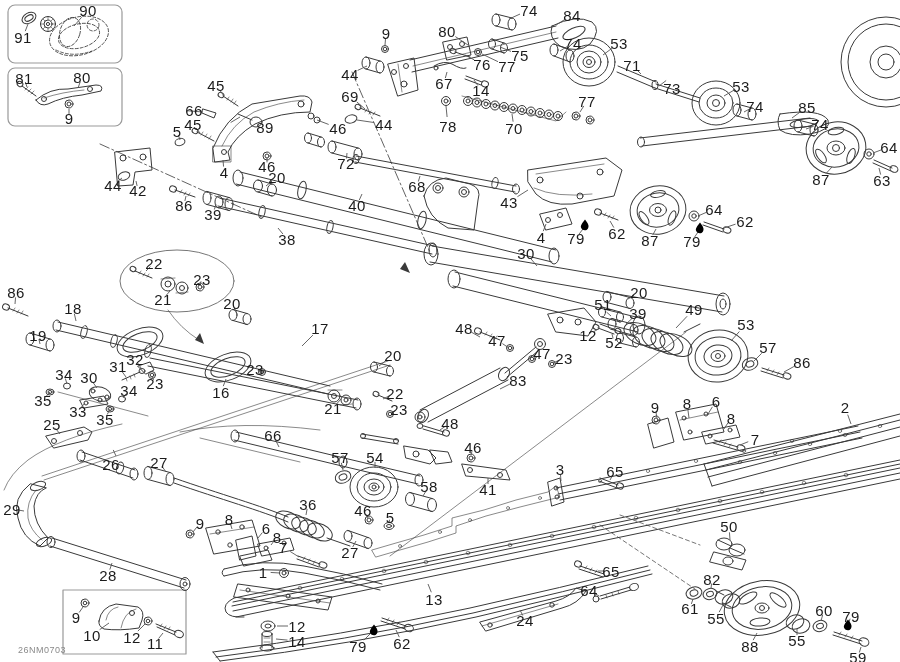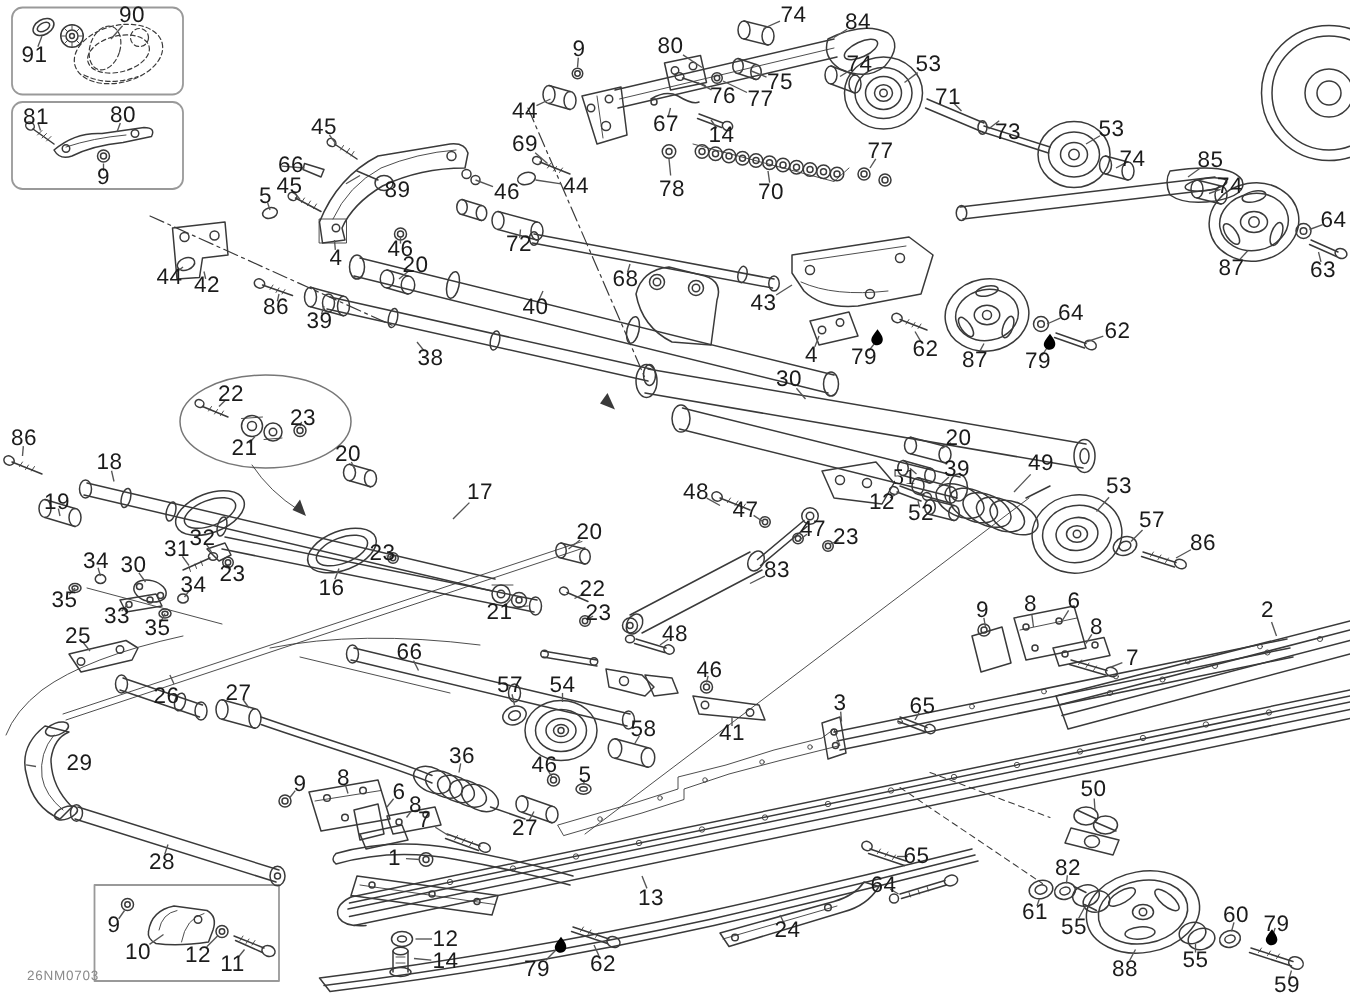--- a/index.html
+++ b/index.html
@@ -851,21 +851,21 @@
       <div class="plabel" style="left: 154px; top: 263px;">22</div>
       <div class="plabel" style="left: 202px; top: 279px;">23</div>
       <div class="plabel" style="left: 163px; top: 299px;">21</div>
       <div class="plabel" style="left: 232px; top: 303px;">20</div>
       <div class="plabel" style="left: 16px; top: 292px;">86</div>
       <div class="plabel" style="left: 73px; top: 308px;">18</div>
       <div class="plabel" style="left: 38px; top: 335px;">19</div>
       <div class="plabel" style="left: 320px; top: 328px;">17</div>
       <div class="plabel" style="left: 393px; top: 355px;">20</div>
       <div class="plabel" style="left: 639px; top: 292px;">20</div>
-      <div class="plabel" style="left: 603px; top: 319px; font-family: Liberation Serif, serif;">51</div>
+      <div class="plabel" style="left: 603px; top: 304px;">51</div>
       <div class="plabel" style="left: 638px; top: 313px;">39</div>
       <div class="plabel" style="left: 694px; top: 309px;">49</div>
       <div class="plabel" style="left: 588px; top: 335px;">12</div>
       <div class="plabel" style="left: 614px; top: 342px;">52</div>
       <div class="plabel" style="left: 746px; top: 324px;">53</div>
       <div class="plabel" style="left: 768px; top: 347px;">57</div>
       <div class="plabel" style="left: 802px; top: 362px;">86</div>
       <div class="plabel" style="left: 464px; top: 328px;">48</div>
       <div class="plabel" style="left: 497px; top: 340px;">47</div>
       <div class="plabel" style="left: 542px; top: 353px;">47</div>
@@ -889,21 +889,21 @@
       <div class="plabel" style="left: 450px; top: 423px;">48</div>
       <div class="plabel" style="left: 655px; top: 407px;">9</div>
       <div class="plabel" style="left: 687px; top: 403px;">8</div>
       <div class="plabel" style="left: 716px; top: 401px;">6</div>
       <div class="plabel" style="left: 731px; top: 418px;">8</div>
       <div class="plabel" style="left: 755px; top: 439px;">7</div>
       <div class="plabel" style="left: 845px; top: 407px;">2</div>
       <div class="plabel" style="left: 111px; top: 464px;">26</div>
       <div class="plabel" style="left: 159px; top: 462px;">27</div>
       <div class="plabel" style="left: 273px; top: 435px;">66</div>
-      <div class="plabel" style="left: 12px; top: 509px; margin-left: 41px;">29</div>
+      <div class="plabel" style="left: 12px; top: 509px;">29</div>
       <div class="plabel" style="left: 200px; top: 523px;">9</div>
       <div class="plabel" style="left: 229px; top: 519px;">8</div>
       <div class="plabel" style="left: 266px; top: 528px;">6</div>
       <div class="plabel" style="left: 277px; top: 537px;">8</div>
       <div class="plabel" style="left: 283px; top: 547px;">7</div>
       <div class="plabel" style="left: 108px; top: 575px;">28</div>
       <div class="plabel" style="left: 263px; top: 572px;">1</div>
       <div class="plabel" style="left: 340px; top: 457px;">57</div>
       <div class="plabel" style="left: 375px; top: 457px;">54</div>
       <div class="plabel" style="left: 473px; top: 447px;">46</div>

